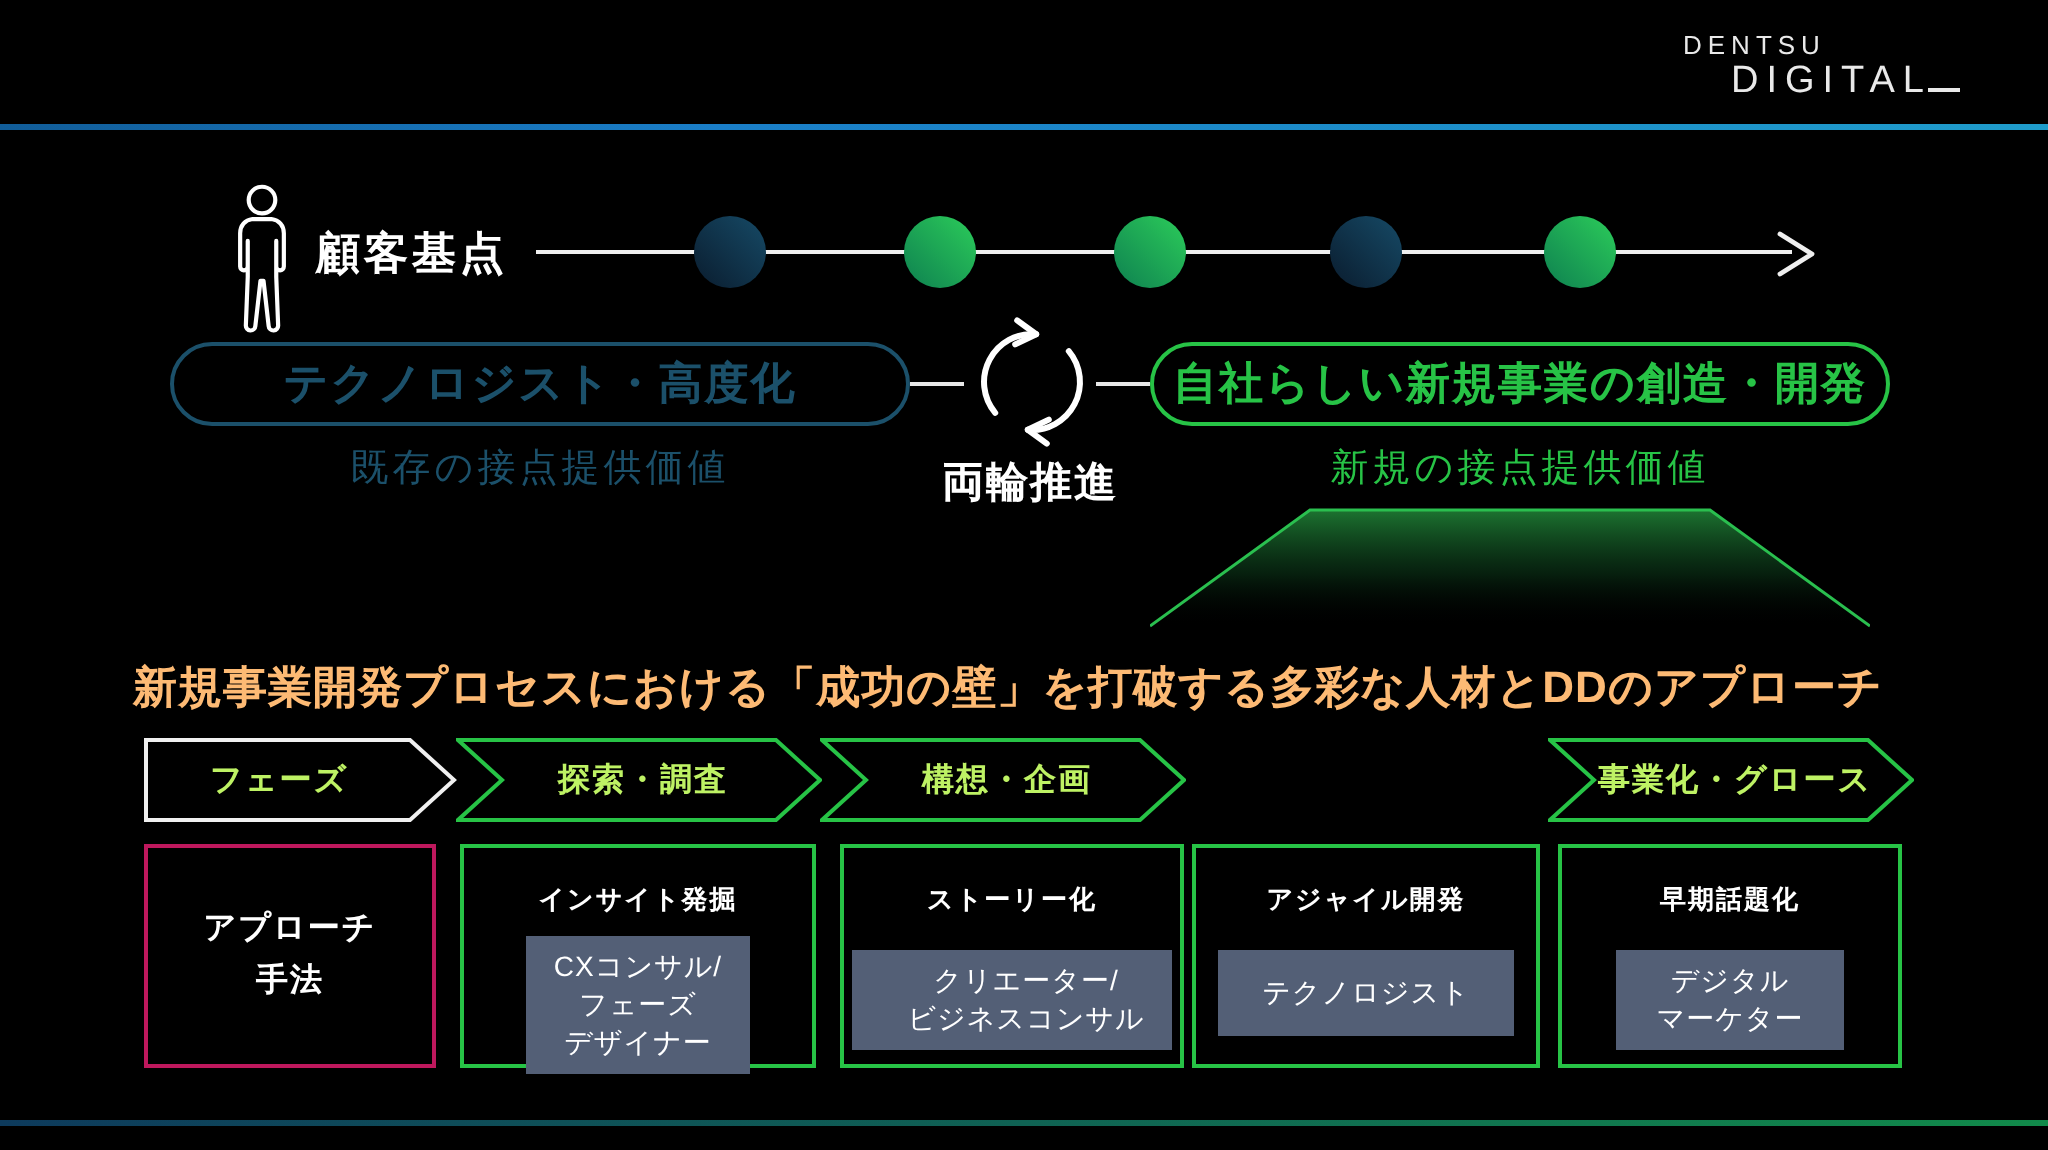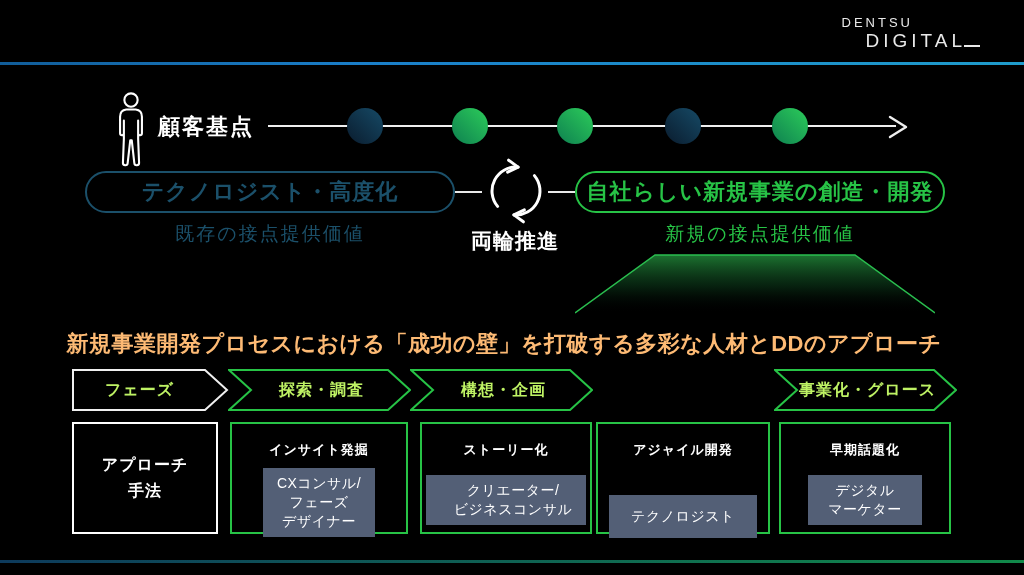--- a/index.html
+++ b/index.html
@@ -44,21 +44,21 @@
   
   .phase{top:369px;height:42px;}
   .phase svg{position:absolute;left:0;top:0;}
   .phase .lbl{position:absolute;left:0;top:0;width:100%;height:100%;display:flex;align-items:center;justify-content:center;
     font-size:16px;font-weight:700;letter-spacing:1px;color:#bef264;box-sizing:border-box;}
   .phase-hdr .lbl{padding-right:22px;}
   .phase-grn .lbl{padding-left:4px;}
   
   .gbox{top:422px;height:112px;border:2px solid var(--c-accent-green,#27c346);box-sizing:border-box;
     display:flex;flex-direction:column;align-items:center;}
-  .wbox{left:72px;top:422px;width:146px;height:112px;border:2px solid #ffffff;box-sizing:border-box;
+  .wbox{left:72px;top:422px;width:146px;height:112px;border:2px solid #be185d;box-sizing:border-box;
     display:flex;flex-direction:column;align-items:center;justify-content:center;
     font-size:16px;font-weight:700;letter-spacing:1px;line-height:1.6;color:#fff;}
   .gbox .hdr{margin-top:17px;font-size:13px;font-weight:700;letter-spacing:1px;color:#fff;}
   .badge{margin-top:9px;background:var(--c-badge-bg,#535f76);color:#fff;font-size:14px;line-height:1.35;
     text-align:center;padding:6px 14px;letter-spacing:0.5px;}
   
   .bottom-rule{left:0;top:560px;width:1024px;height:3px;
     background:linear-gradient(90deg,var(--c-bottom-rule-left,#0d3a5c),var(--c-bottom-rule-right,#118a4a));}
 </style>
 </head>
@@ -161,21 +161,21 @@
   <div class="abs gbox" style="left:420px;width:172px;">
     <div class="hdr">ストーリー化</div>
     <div class="badge" style="margin-top:16px;padding-left:28px;">
       <span style="display:block;">クリエーター/</span>
       <span style="display:block;">ビジネスコンサル</span>
     </div>
   </div>
 
   <div class="abs gbox" style="left:596px;width:174px;">
     <div class="hdr">アジャイル開発</div>
-    <div class="badge" style="margin-top:36px;padding:12px 22px;">
+    <div class="badge" style="margin-top:16px;padding:12px 22px;">
       <span style="display:block;">テクノロジスト</span>
     </div>
   </div>
 
   <div class="abs gbox" style="left:779px;width:172px;">
     <div class="hdr">早期話題化</div>
     <div class="badge" style="margin-top:16px;padding:6px 20px;">
       <span style="display:block;">デジタル</span>
       <span style="display:block;">マーケター</span>
     </div>

